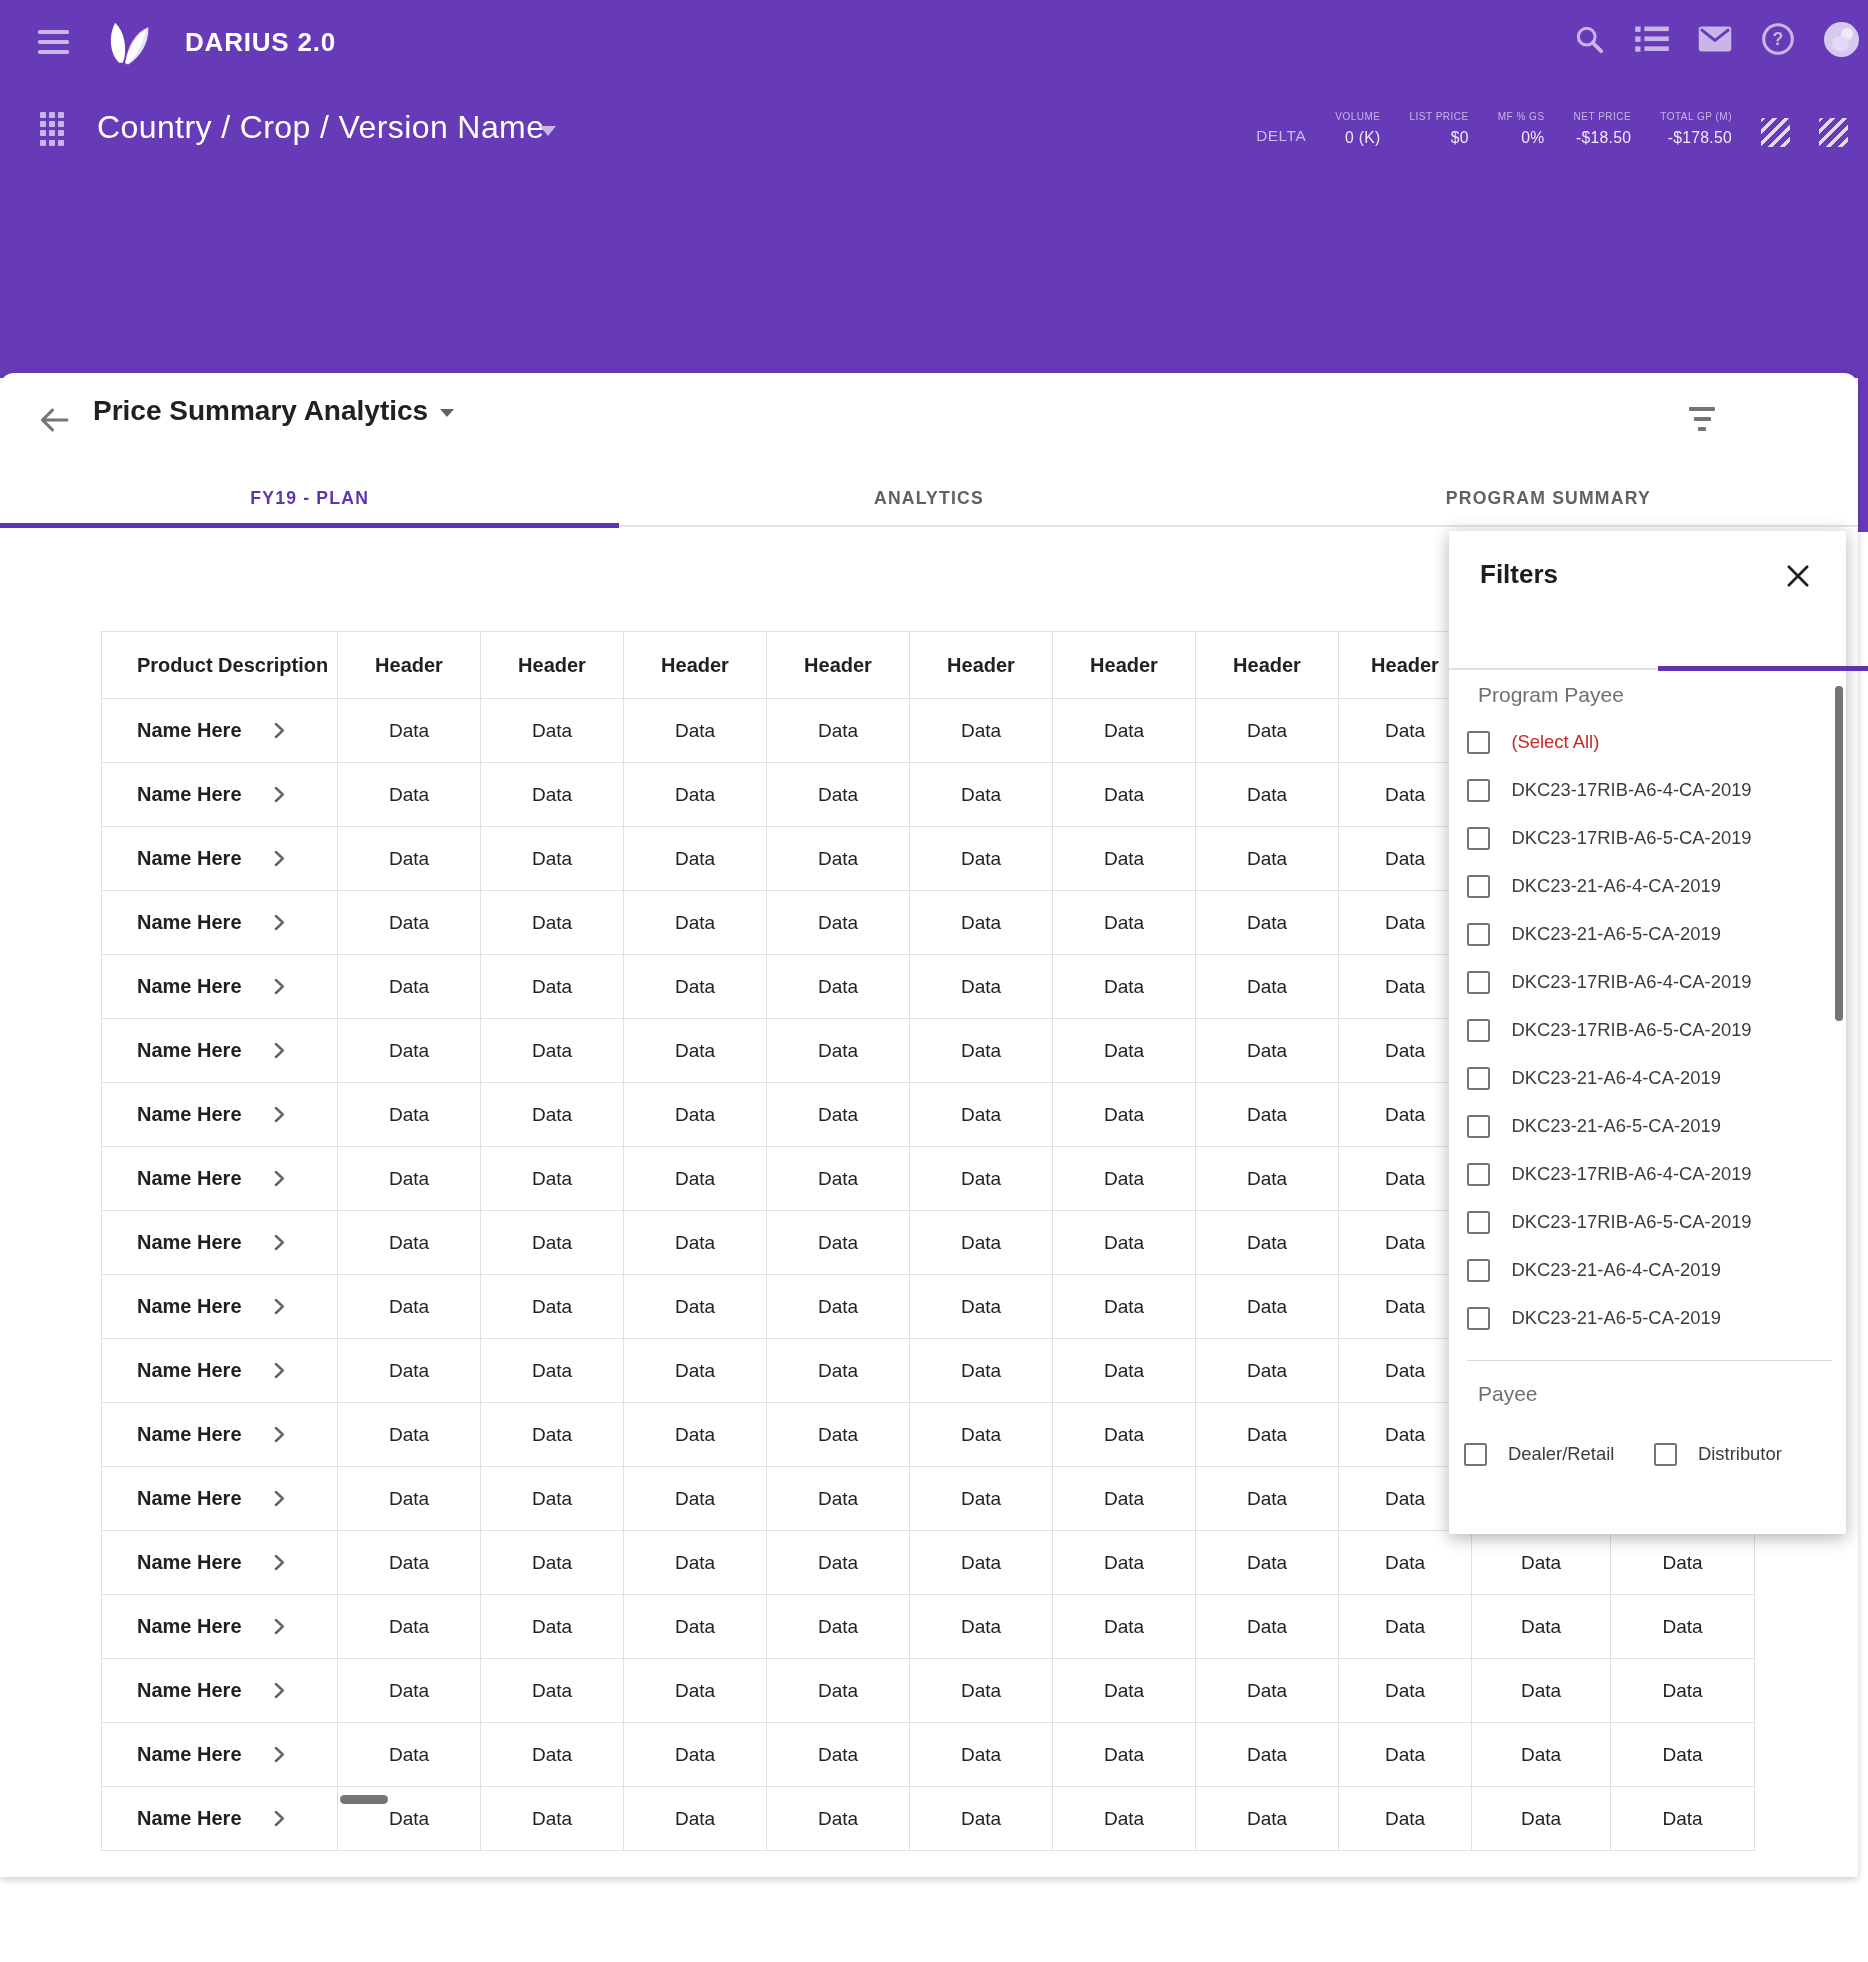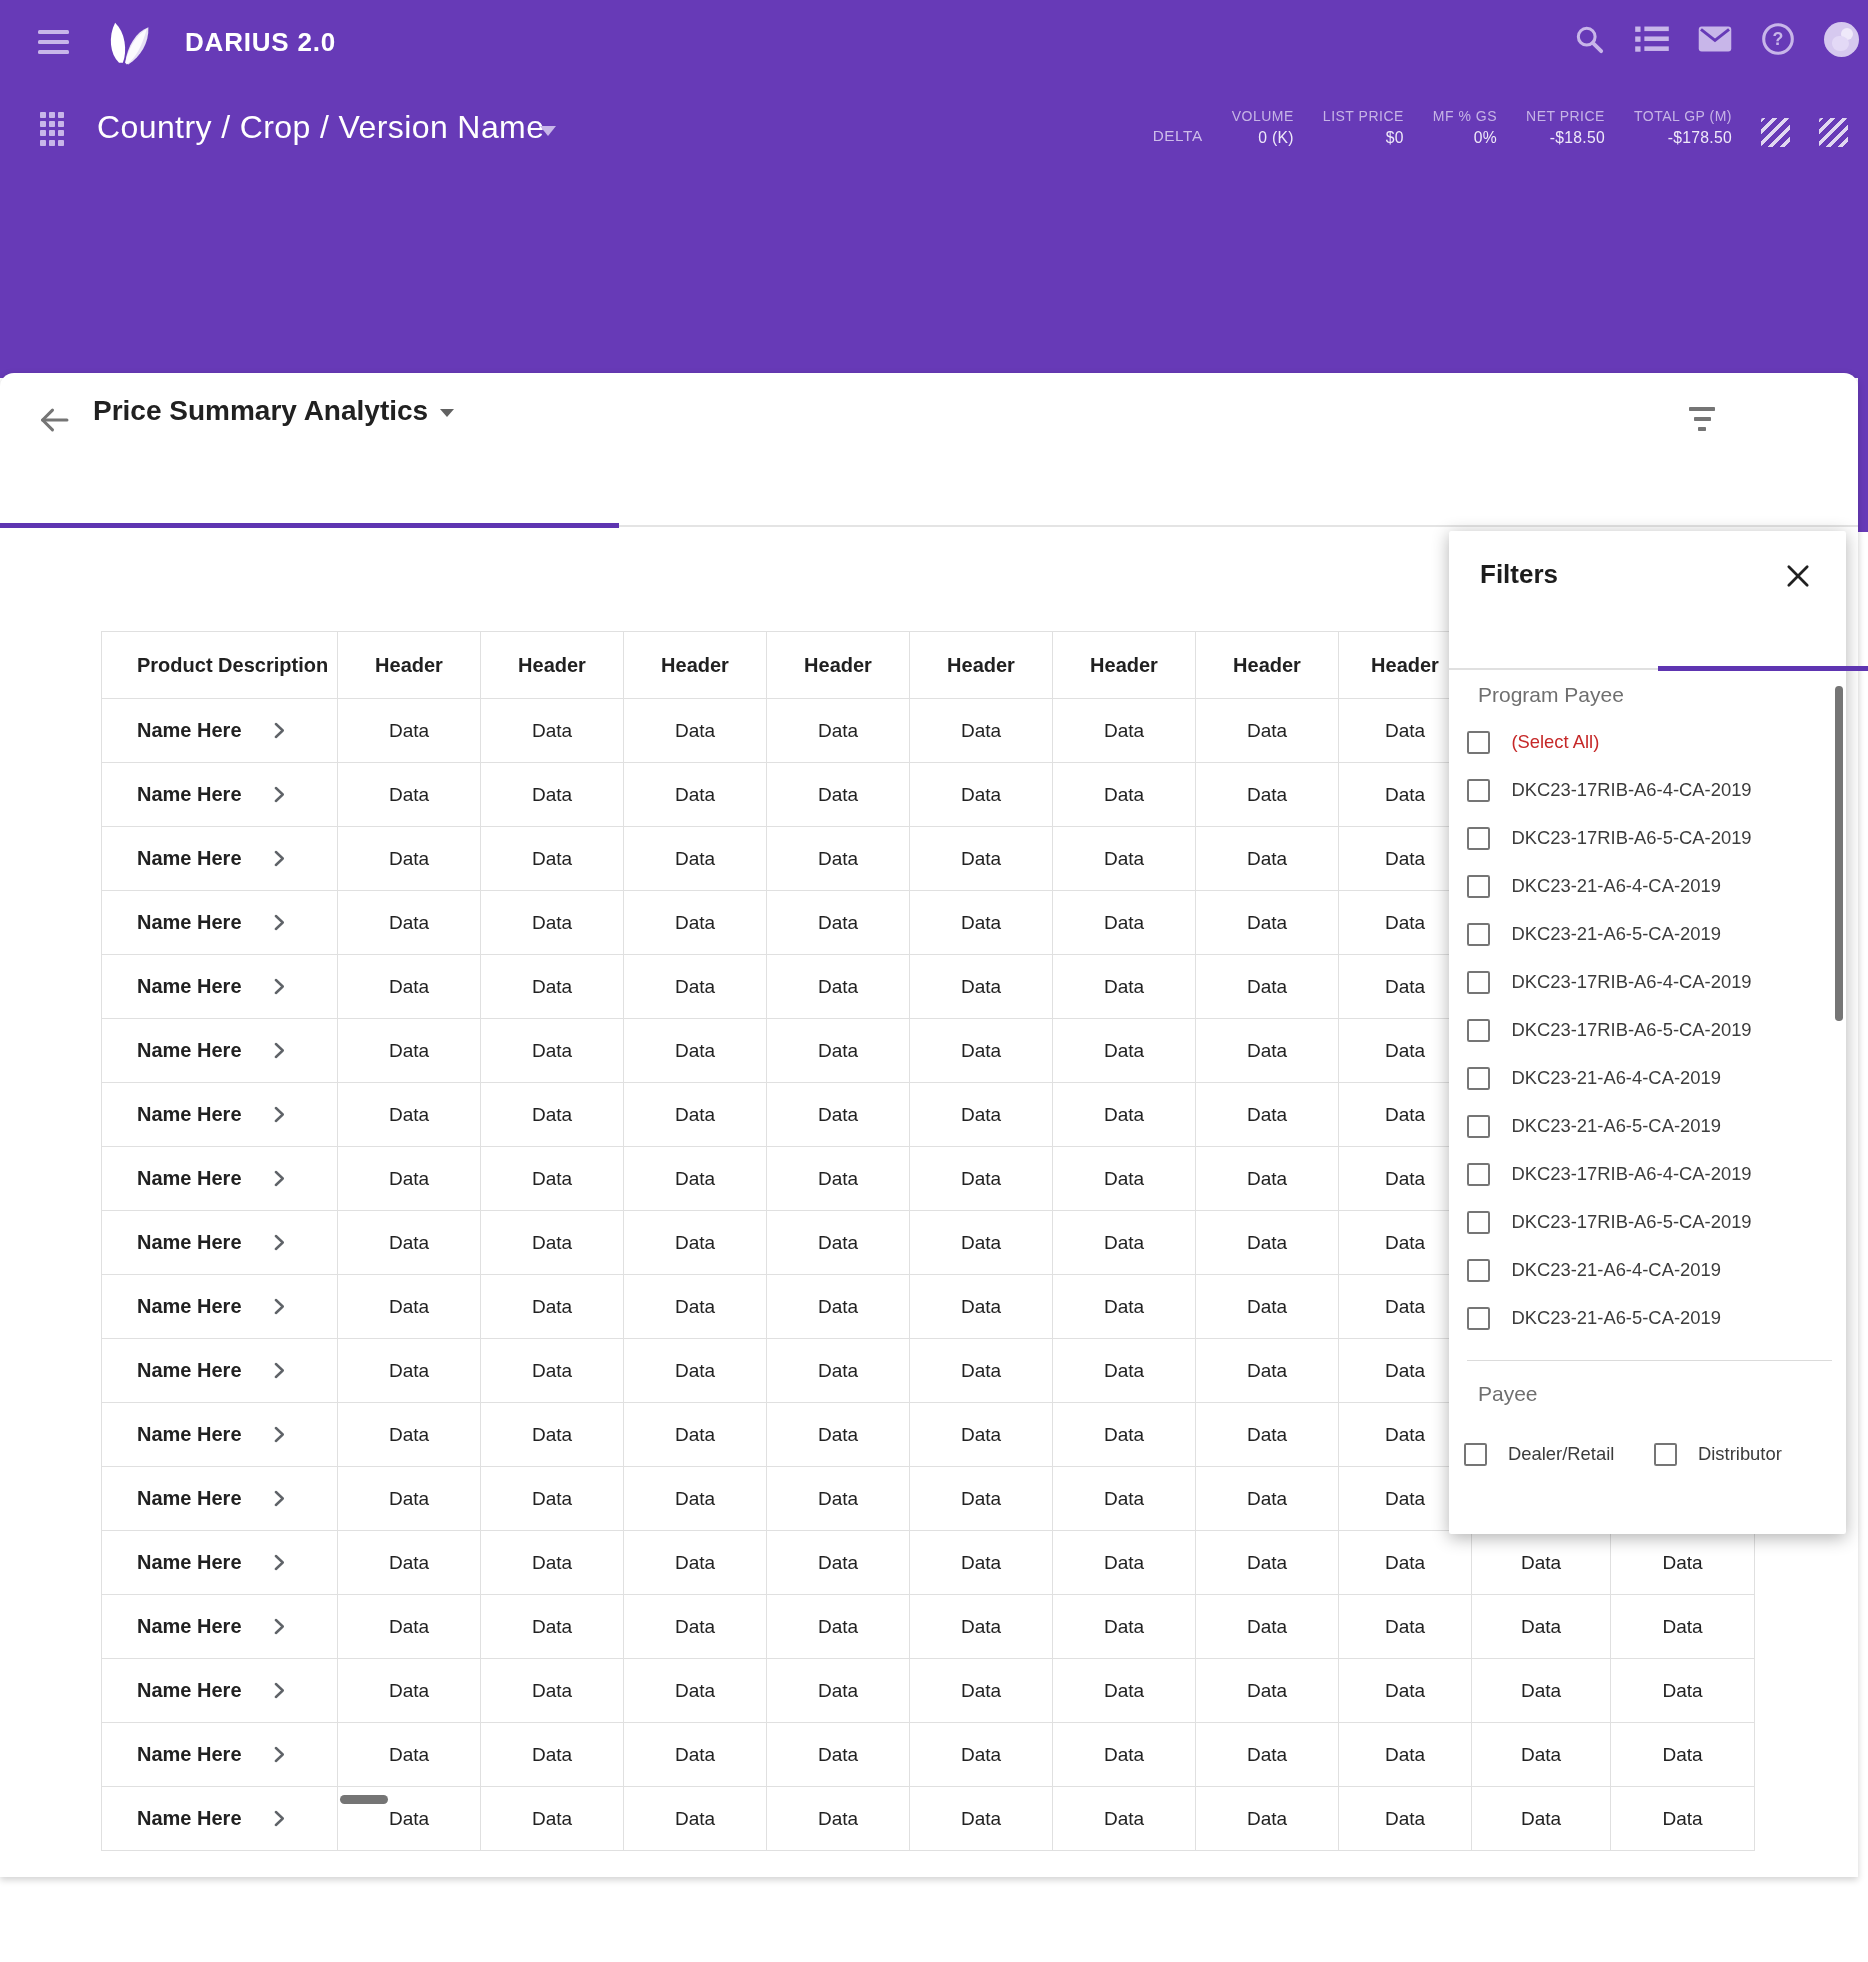--- a/index.html
+++ b/index.html
@@ -21,21 +21,21 @@
   .avatar .blob1{position:absolute;left:17px;top:6.1px;width:12.3px;height:12.3px;border-radius:50%;background:#EFE9FA;}
   .avatar .blob2{position:absolute;left:7.7px;top:14px;width:17px;height:15.3px;border-radius:45% 55% 50% 50%;background:#E3D9F6;}
   
   .grid-icon{position:absolute;left:40px;top:112px;width:24.5px;height:34px;display:grid;grid-template-columns:repeat(3,6.1px);grid-template-rows:repeat(4,6.1px);gap:3.1px;cursor:pointer;}
   .grid-icon i{background:#C8B6E9;border-radius:0.8px;}
   .context-title{position:absolute;left:97px;top:109px;font-size:32px;color:#ffffff;letter-spacing:0.4px;white-space:nowrap;cursor:pointer;}
   .caret-lg{position:absolute;left:540px;top:126px;width:0;height:0;border-left:8.4px solid transparent;border-right:8.4px solid transparent;border-top:10px solid #C8B6E9;cursor:pointer;}
   .metrics{position:absolute;top:106px;right:20px;display:flex;align-items:flex-end;gap:29px;}
   .metric-rowlabel{font-size:15.3px;color:#CDBCEA;letter-spacing:0.6px;padding-bottom:3.1px;}
   .metric{display:flex;flex-direction:column;align-items:flex-end;}
-  .metric .ml{font-size:14px;color:#C6B4E6;letter-spacing:0.5px;line-height:21px;}
+  .metric .ml{font-size:10px;color:#C6B4E6;letter-spacing:0.5px;line-height:21px;}
   .metric .mv{font-size:15.7px;color:#EFE9F9;letter-spacing:0.3px;line-height:21px;}
   .hatch{width:29px;height:29px;margin-bottom:1.5px;border-radius:2.3px;cursor:pointer;
     background:repeating-linear-gradient(135deg,rgba(255,255,255,0.8) 0 3.5px,rgba(255,255,255,0) 3.5px 8.4px);}
   
   .card{position:absolute;left:0;top:373px;width:1858px;height:1504px;background:#ffffff;
     border-radius:14px 14px 0 0;box-shadow:0 2.3px 7px rgba(0,0,0,0.18);}
   .back-btn{position:absolute;left:38px;top:31px;cursor:pointer;}
   .page-title{position:absolute;left:93px;top:21.5px;font-size:28px;font-weight:bold;color:#212121;display:flex;align-items:center;gap:12.3px;cursor:pointer;}
   .caret-sm{width:0;height:0;border-left:7px solid transparent;border-right:7px solid transparent;border-top:8.4px solid #616161;margin-top:4.6px;}
   .filter-icon{position:absolute;left:1688px;top:34px;width:28px;display:flex;flex-direction:column;align-items:center;gap:6.1px;cursor:pointer;}
@@ -190,20 +190,25 @@
   <div class="page-title">
     <span>Price Summary Analytics</span>
     <span class="caret-sm"></span>
   </div>
   <div class="filter-icon">
       <i></i>
       <i></i>
       <i></i>
     </div>
 
+  <div class="tabs">
+    <div class="tab active">FY19 - PLAN</div>
+    <div class="tab">ANALYTICS</div>
+    <div class="tab">PROGRAM SUMMARY</div>
+  </div>
   <div class="tab-underline-active"></div>
   <div class="tab-underline-rest"></div>
 
   <div class="table-wrap">
     <table class="grid">
         <colgroup>
           <col style="width:236px">
           <col style="width:143px">
           <col style="width:143px">
           <col style="width:143px">

